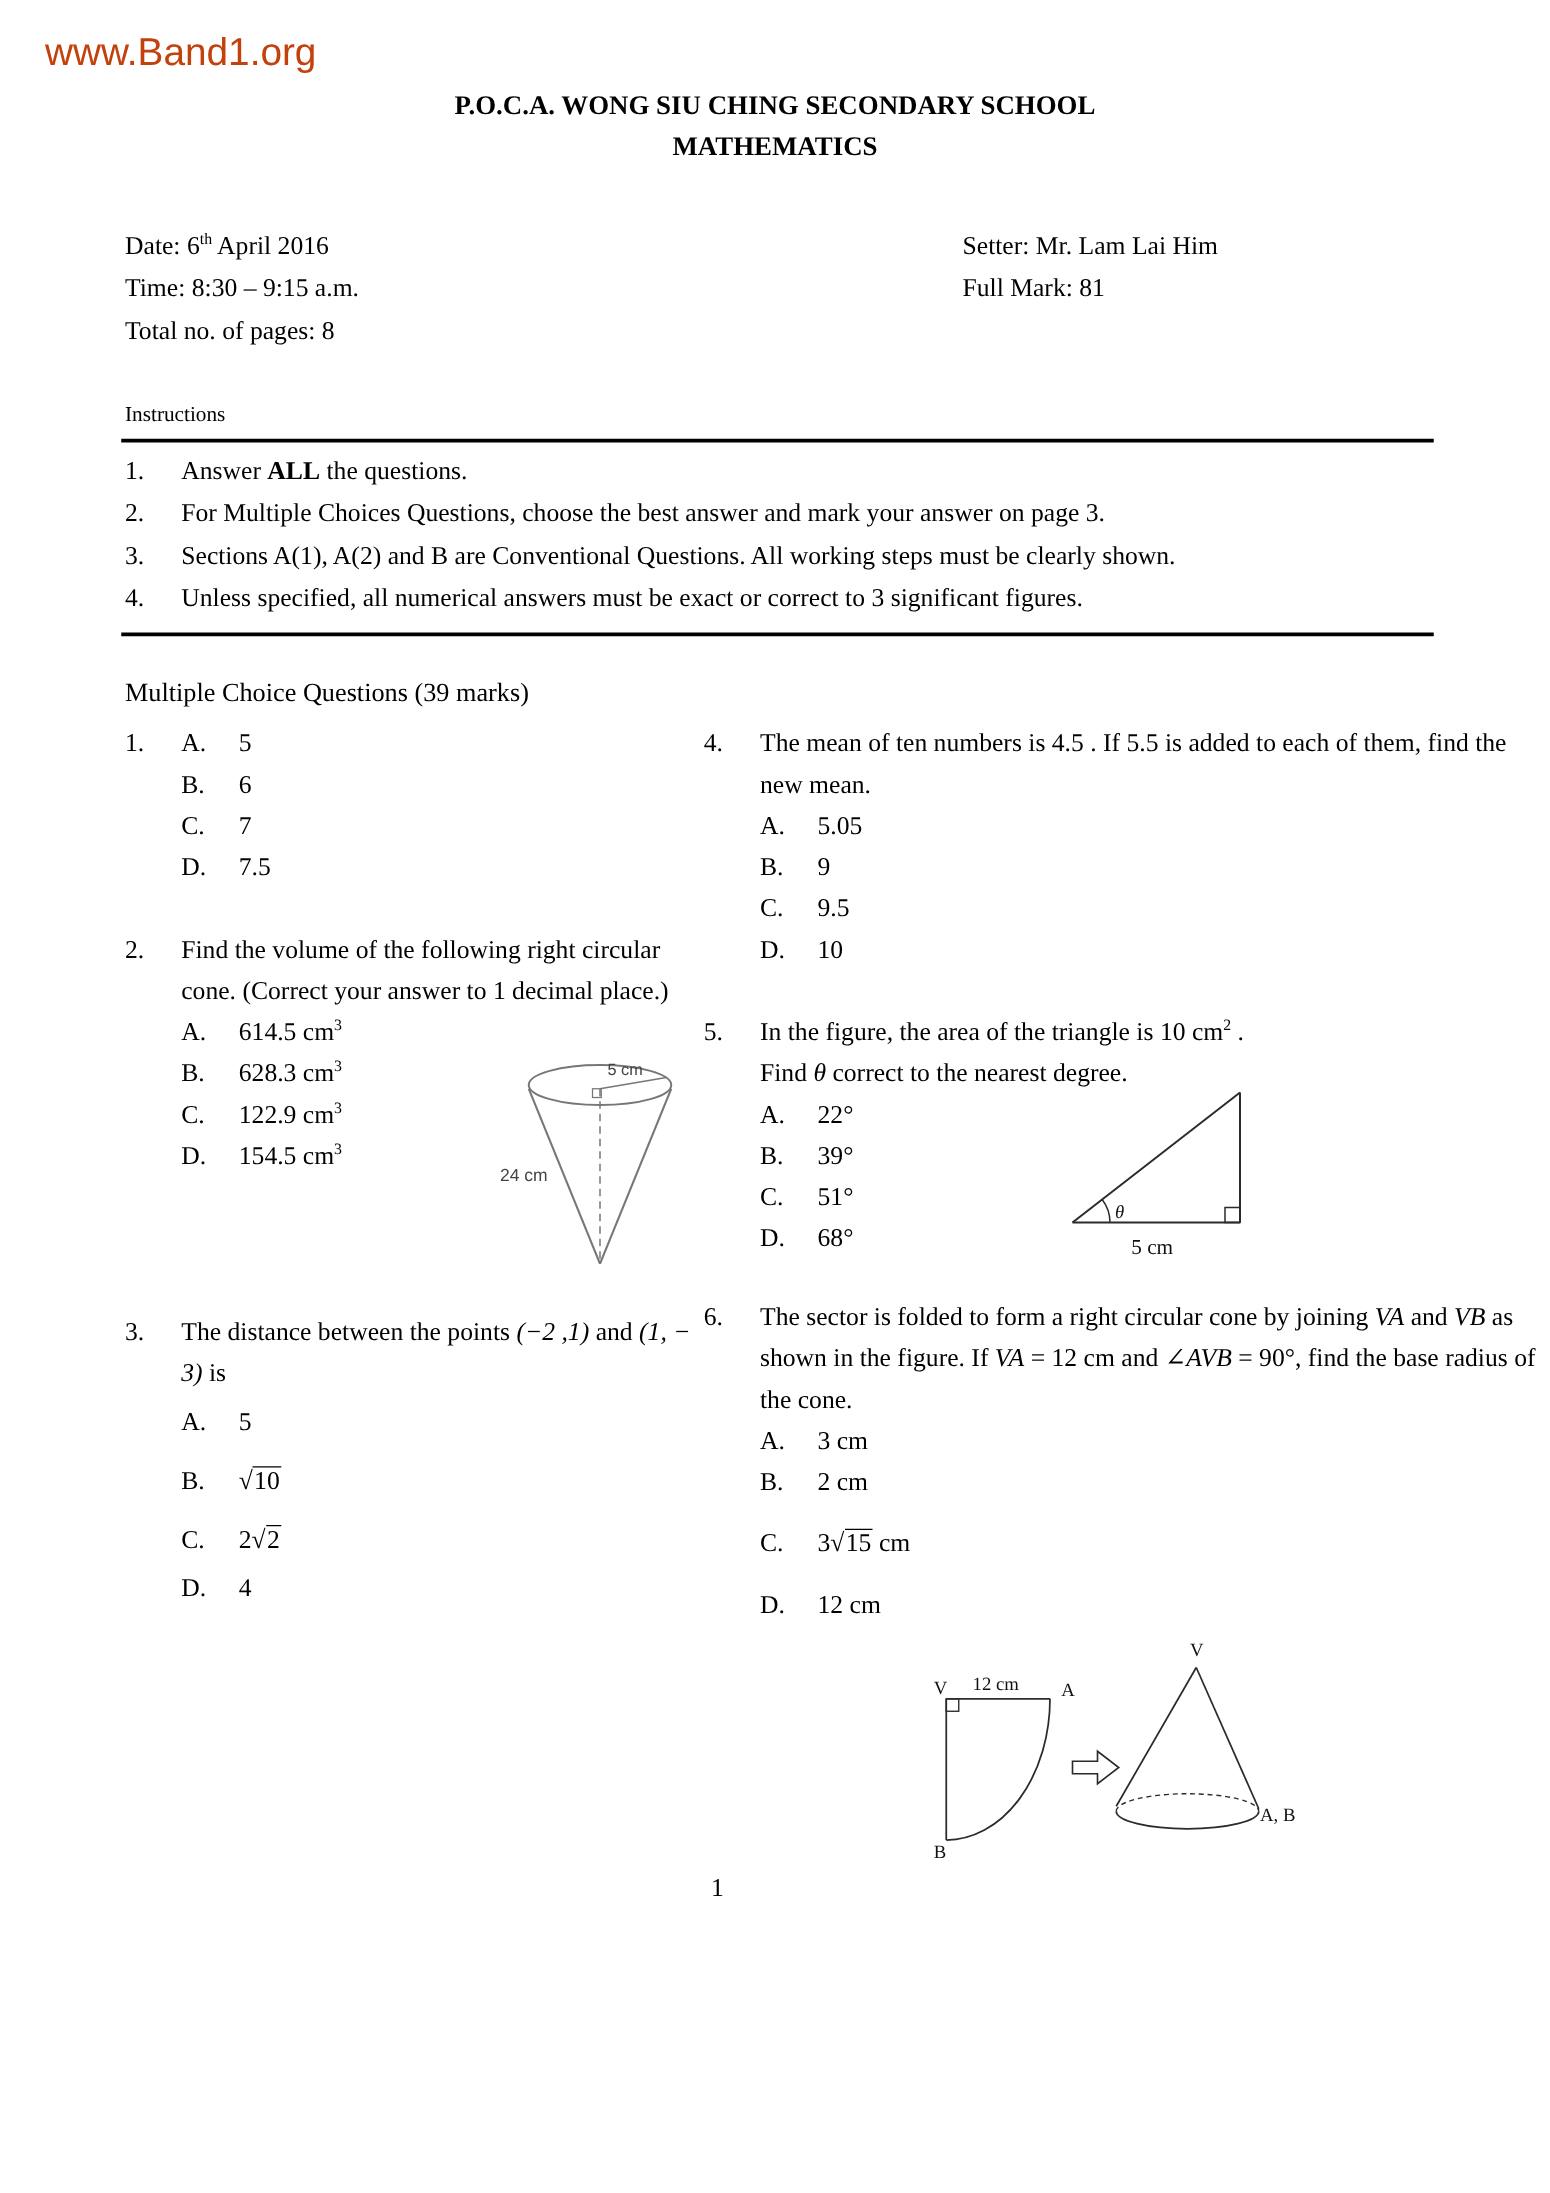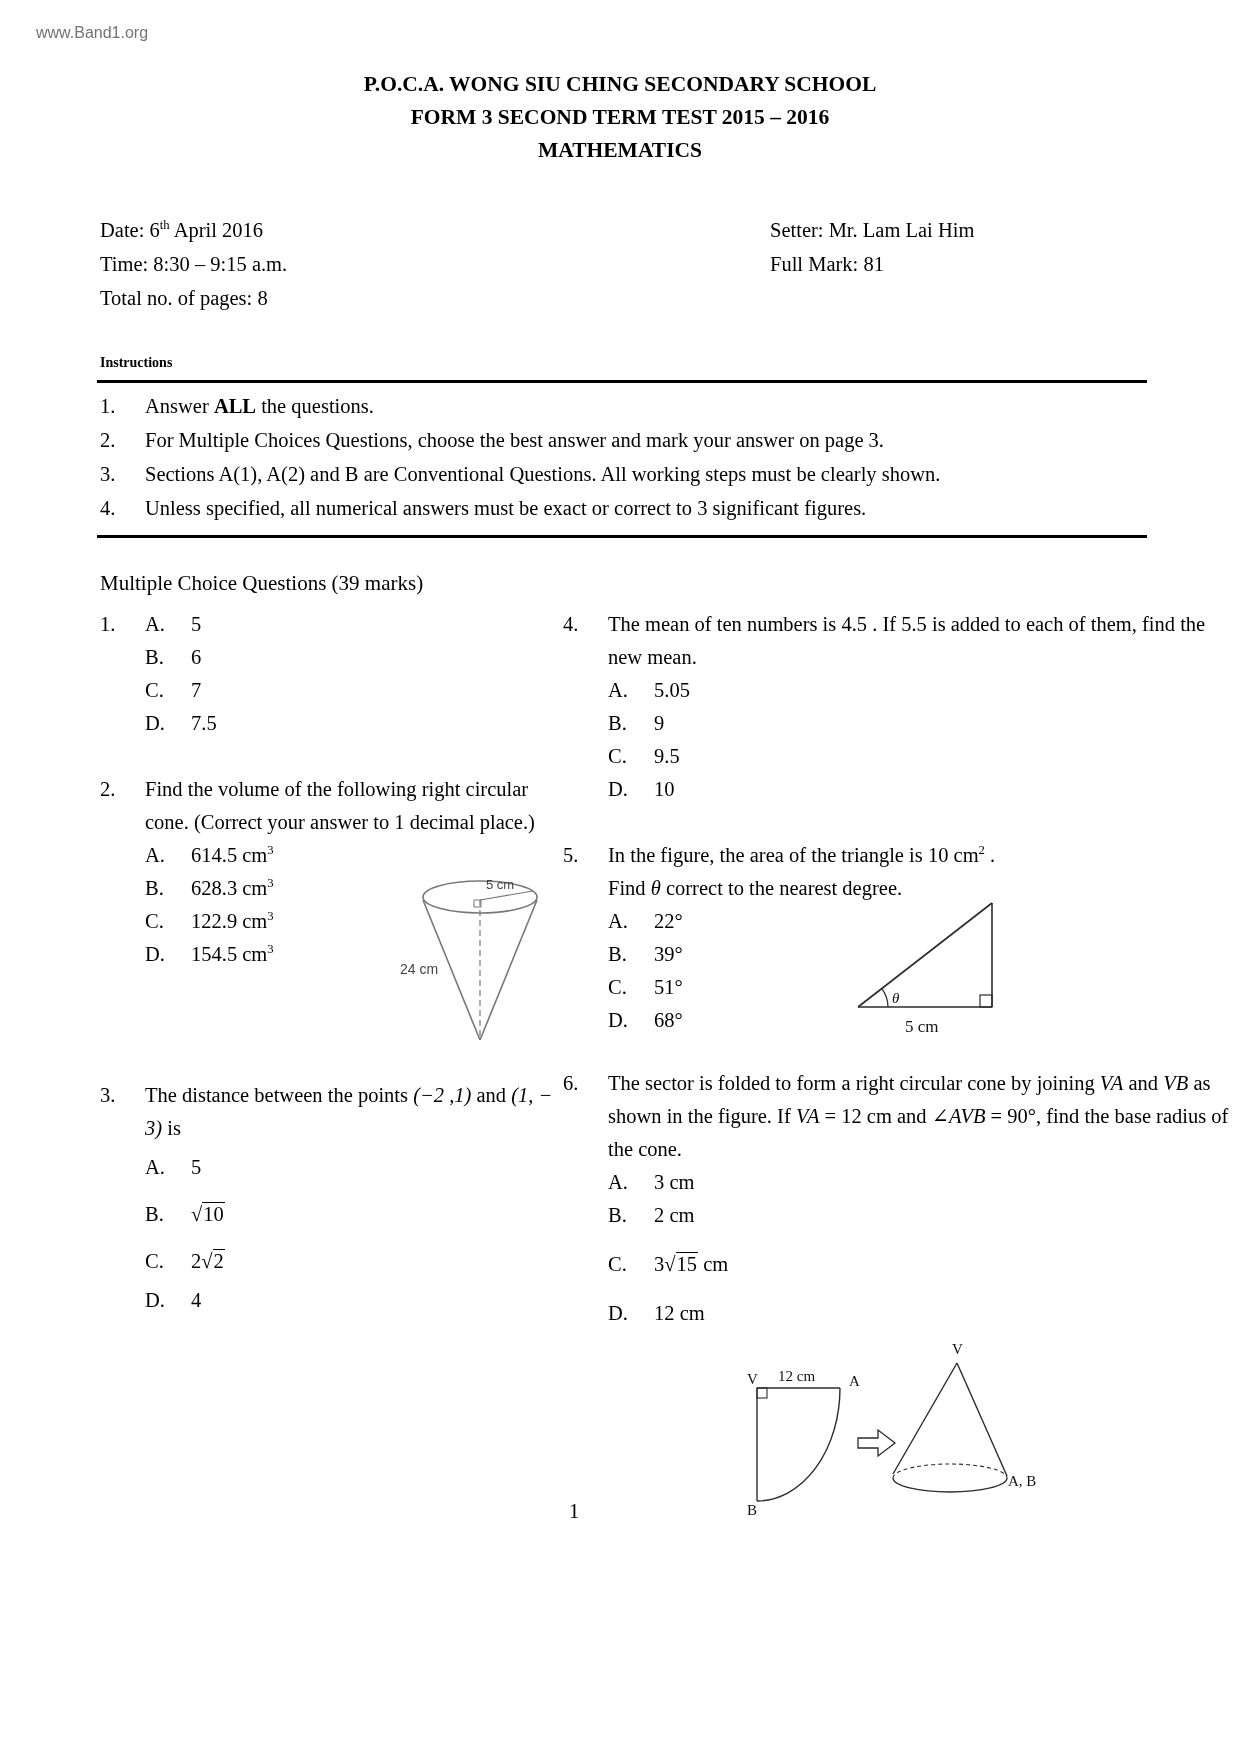--- a/index.html
+++ b/index.html
@@ -9,30 +9,30 @@
     font-size:20.5px; position:relative; overflow:hidden;
   }
   .b { font-weight:bold; }
   .i { font-style:italic; }
   .sup { font-size:0.62em; vertical-align:super; line-height:0; }
   .rad { border-top:1.3px solid #000; padding:0 1px; }
 
   .watermark {
     position:absolute; top:24px; left:36px;
     font-family:"Liberation Sans","DejaVu Sans",sans-serif;
-    font-size:16px; color:#737373;
+    font-size:31px; color:#c2410c;
   }
 
   .header { text-align:center; padding-top:68px; font-weight:bold; font-size:21.5px; line-height:33px; }
 
   .meta { display:flex; margin:46px 0 12px 100px; line-height:34px; }
   .meta-left { width:670px; }
   .meta-right { flex:1; }
 
-  .sec-title { font-size:14px; font-weight:bold; margin:0; }
+  .sec-title { font-size:17px; font-weight:normal; margin:0; }
   .instructions { margin-top:40px; }
   .instructions .sec-title { margin-left:100px; margin-bottom:9px; }
   .rule { margin-left:97px; width:1050px; border-top:3px solid #000; }
   .ins-list { margin:6px 0 10px 100px; line-height:34px; }
   .ins-row { display:flex; }
   .ins-num { width:45px; flex:none; }
   .ins-text { flex:1; }
 
   .mc-title { margin:33px 0 0 100px; font-size:21px; font-weight:normal; }
   .cols { display:flex; margin-left:100px; margin-top:12px; }
@@ -62,21 +62,20 @@
 
   .pagenum { position:absolute; top:1500px; left:0; width:1148px; text-align:center; }
 </style>
 </head>
 <body>
 
 <div class="watermark">www.Band1.org</div>
 
 <header class="header">
   <div>P.O.C.A. WONG SIU CHING SECONDARY SCHOOL</div>
-  <div>FORM 3 SECOND TERM TEST 2015 – 2016</div>
   <div>MATHEMATICS</div>
 </header>
 
 <section class="meta">
   <div class="meta-left">
     <div><span>Date: 6</span><span class="sup">th</span><span> April 2016</span></div>
     <div>Time: 8:30 – 9:15 a.m.</div>
     <div>Total no. of pages: 8</div>
   </div>
   <div class="meta-right">

